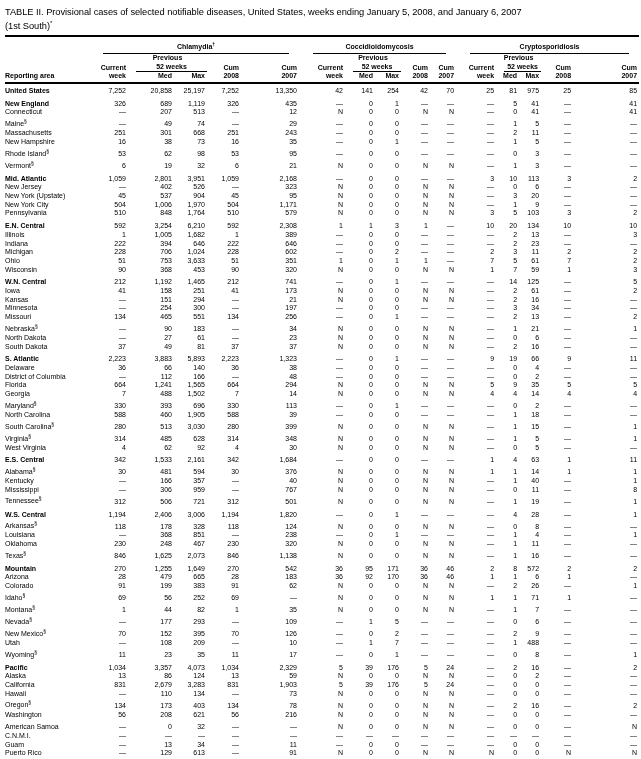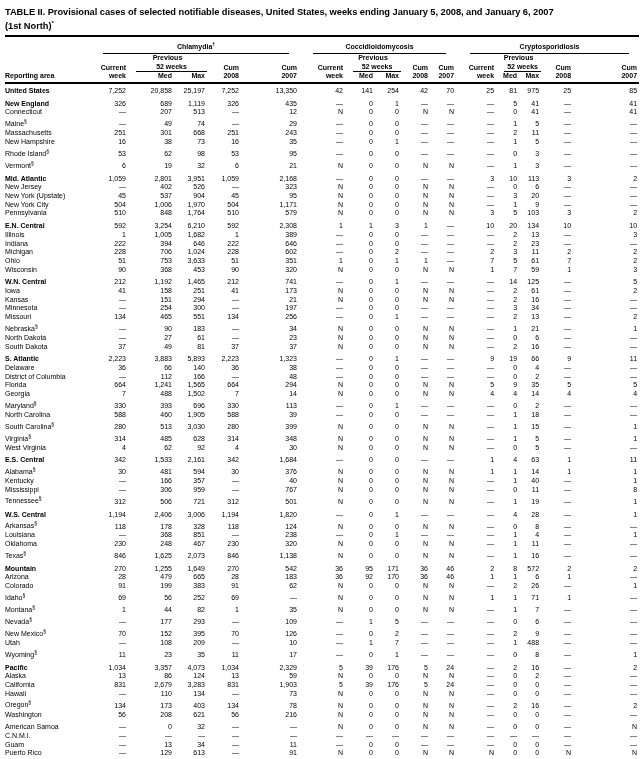--- a/index.html
+++ b/index.html
@@ -1,18 +1,18 @@
 <!DOCTYPE html>
 <html><head>
 <meta charset="utf-8">
 <style>
   html,body{margin:0;padding:0;background:#fff;}
   body{width:641px;height:759px;font-family:"Liberation Sans",sans-serif;color:#000;overflow:hidden;}
   .page{padding:7px 0 0 5px;}
-  .title{font-size:9.3px;font-weight:bold;line-height:11px;letter-spacing:-0.05px;width:634px;}
+  .title{font-size:9.3px;font-weight:normal;line-height:11px;letter-spacing:-0.05px;width:634px;}
   .title sup{font-size:6px;}
   .toprule{width:634px;border-bottom:2px solid #000;margin-top:3px;}
   table{border-collapse:collapse;table-layout:fixed;width:634px;margin-top:1px;}
   td{padding:0;font-size:7px;line-height:8.7px;vertical-align:bottom;white-space:nowrap;overflow:visible;}
   td.r{text-align:right;padding-right:2px;}
   td.ctr{text-align:center;}
   td.area{text-align:left;}
   .b,.hb{font-weight:bold;}
   .grp{border-bottom:1px solid #000;text-align:center;margin:0 10px 0 14px;padding:2px 0 1px;font-weight:bold;font-size:7px;line-height:8.5px;}
   .grp sup{font-size:5px;}
@@ -21,21 +21,21 @@
   tbody tr:first-child td{padding-top:3px;}
   tr.sect td{padding-top:4px;}
   .area sup{font-size:5px;}
 </style>
 </head>
 <body>
 
 <div class="page">
   <div class="title">
     <span>TABLE II. Provisional cases of selected notifiable diseases, United States, weeks ending January 5, 2008, and January 6, 2007</span><br>
-    <span>(1st North)</span><sup>*</sup>
+    <span>(1st South)</span><sup>*</sup>
   </div>
   <div class="toprule"></div>
 
   <table class="tbl">
       <colgroup>
         <col style="width: 84px;">
         <col style="width: 39px;">
         <col style="width: 46px;">
         <col style="width: 33px;">
         <col style="width: 34px;">

